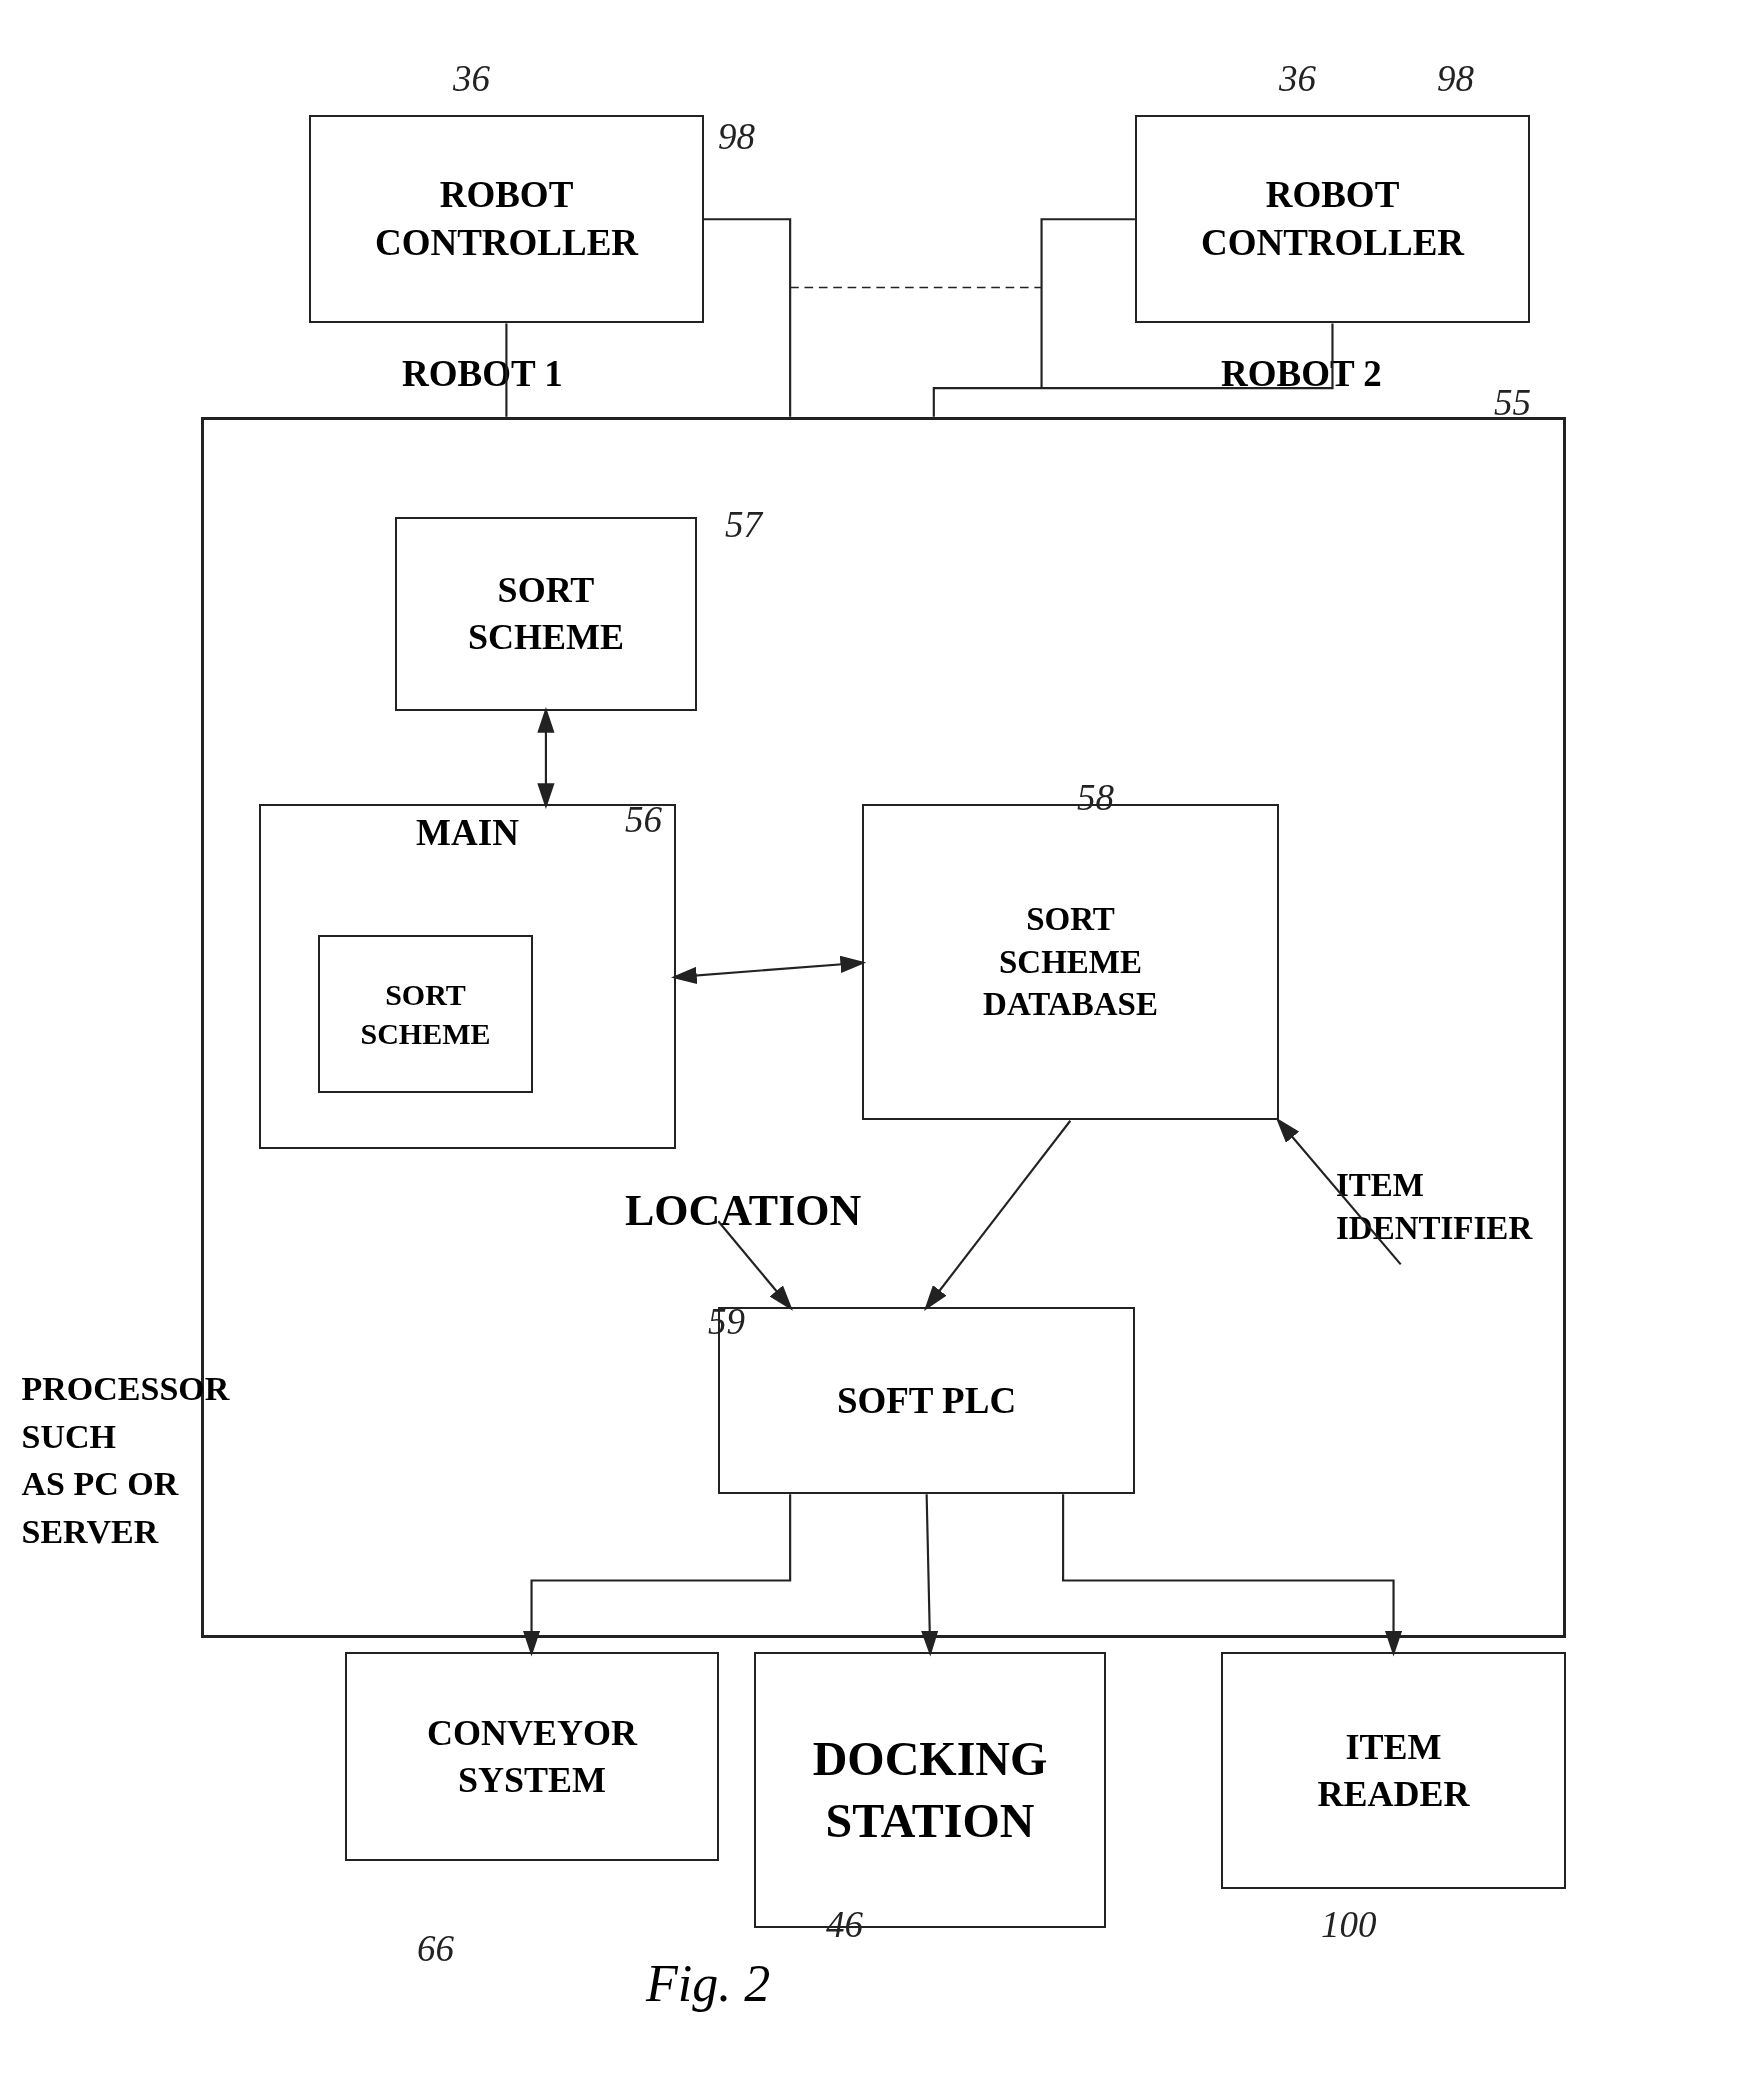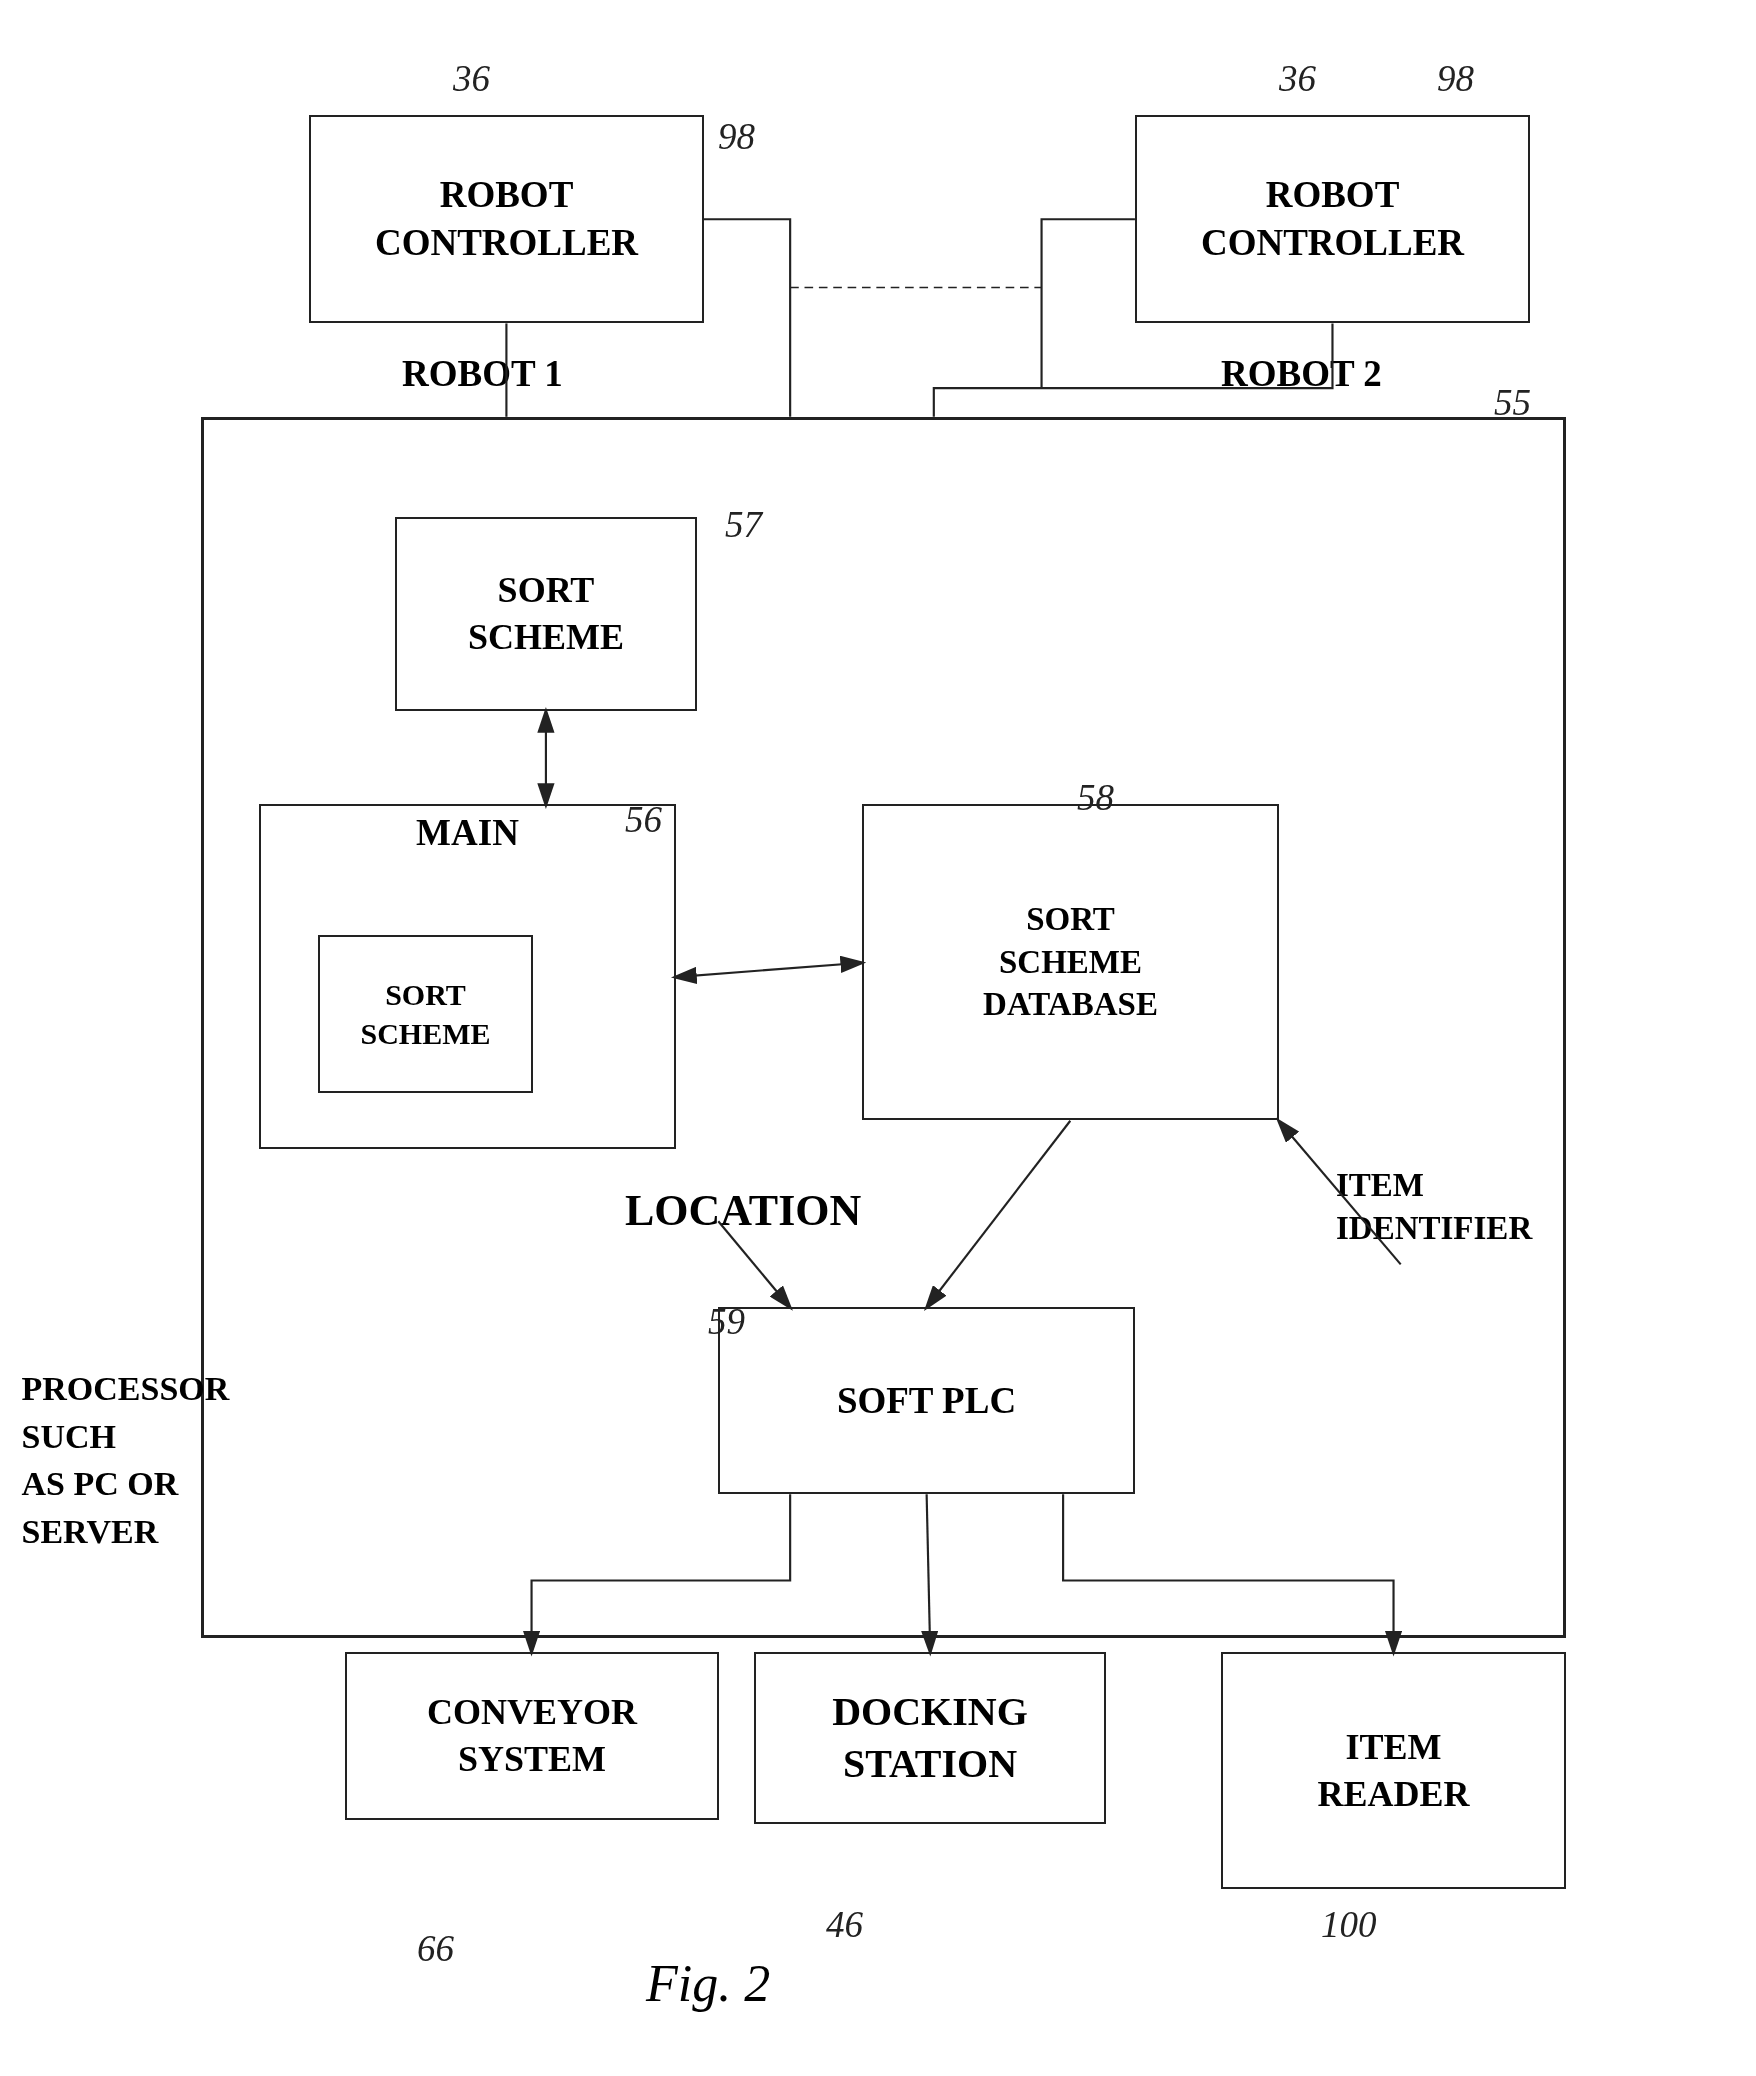--- a/index.html
+++ b/index.html
@@ -175,27 +175,27 @@
   </div>
 
   <div class="ref" style="left:708px;top:1300px;">59</div>
 
   <div id="processor-label">
     <span>PROCESSOR SUCH</span><br>
     <span>AS PC OR</span><br>
     <span>SERVER</span>
   </div>
 
-  <div id="conveyor-box" style="position:absolute;left:345px;top:1652px;width:374px;height:168px;border:2.9px solid #222;display:flex;align-items:center;justify-content:center;text-align:center;background:#fff;font-size:36px;font-weight:bold;line-height:1.3;">
+  <div id="conveyor-box" style="position:absolute;left:345px;top:1652px;width:374px;height:209px;border:2.9px solid #222;display:flex;align-items:center;justify-content:center;text-align:center;background:#fff;font-size:36px;font-weight:bold;line-height:1.3;">
     CONVEYOR<br>SYSTEM
   </div>
 
   <div class="ref" style="left:417px;top:1903px;margin-top:24px;">66</div>
 
-  <div id="docking-box" style="position:absolute;left:754px;top:1652px;width:352px;height:172px;border:2.9px solid #222;display:flex;align-items:center;justify-content:center;text-align:center;background:#fff;font-size:40px;font-weight:bold;line-height:1.3;">
+  <div id="docking-box" style="position:absolute;left:754px;top:1652px;width:352px;height:276px;border:2.9px solid #222;display:flex;align-items:center;justify-content:center;text-align:center;background:#fff;font-size:48px;font-weight:bold;line-height:1.3;">
     DOCKING<br>STATION
   </div>
 
   <div class="ref" style="left:826px;top:1903px;">46</div>
 
   <div id="item-reader-box" style="position:absolute;left:1221px;top:1652px;width:345px;height:237px;border:2.9px solid #222;display:flex;align-items:center;justify-content:center;text-align:center;background:#fff;font-size:36px;font-weight:bold;line-height:1.3;">
     ITEM<br>READER
   </div>
 
   <div class="ref" style="left:1293px;top:1903px;margin-left:28px;">100</div>

